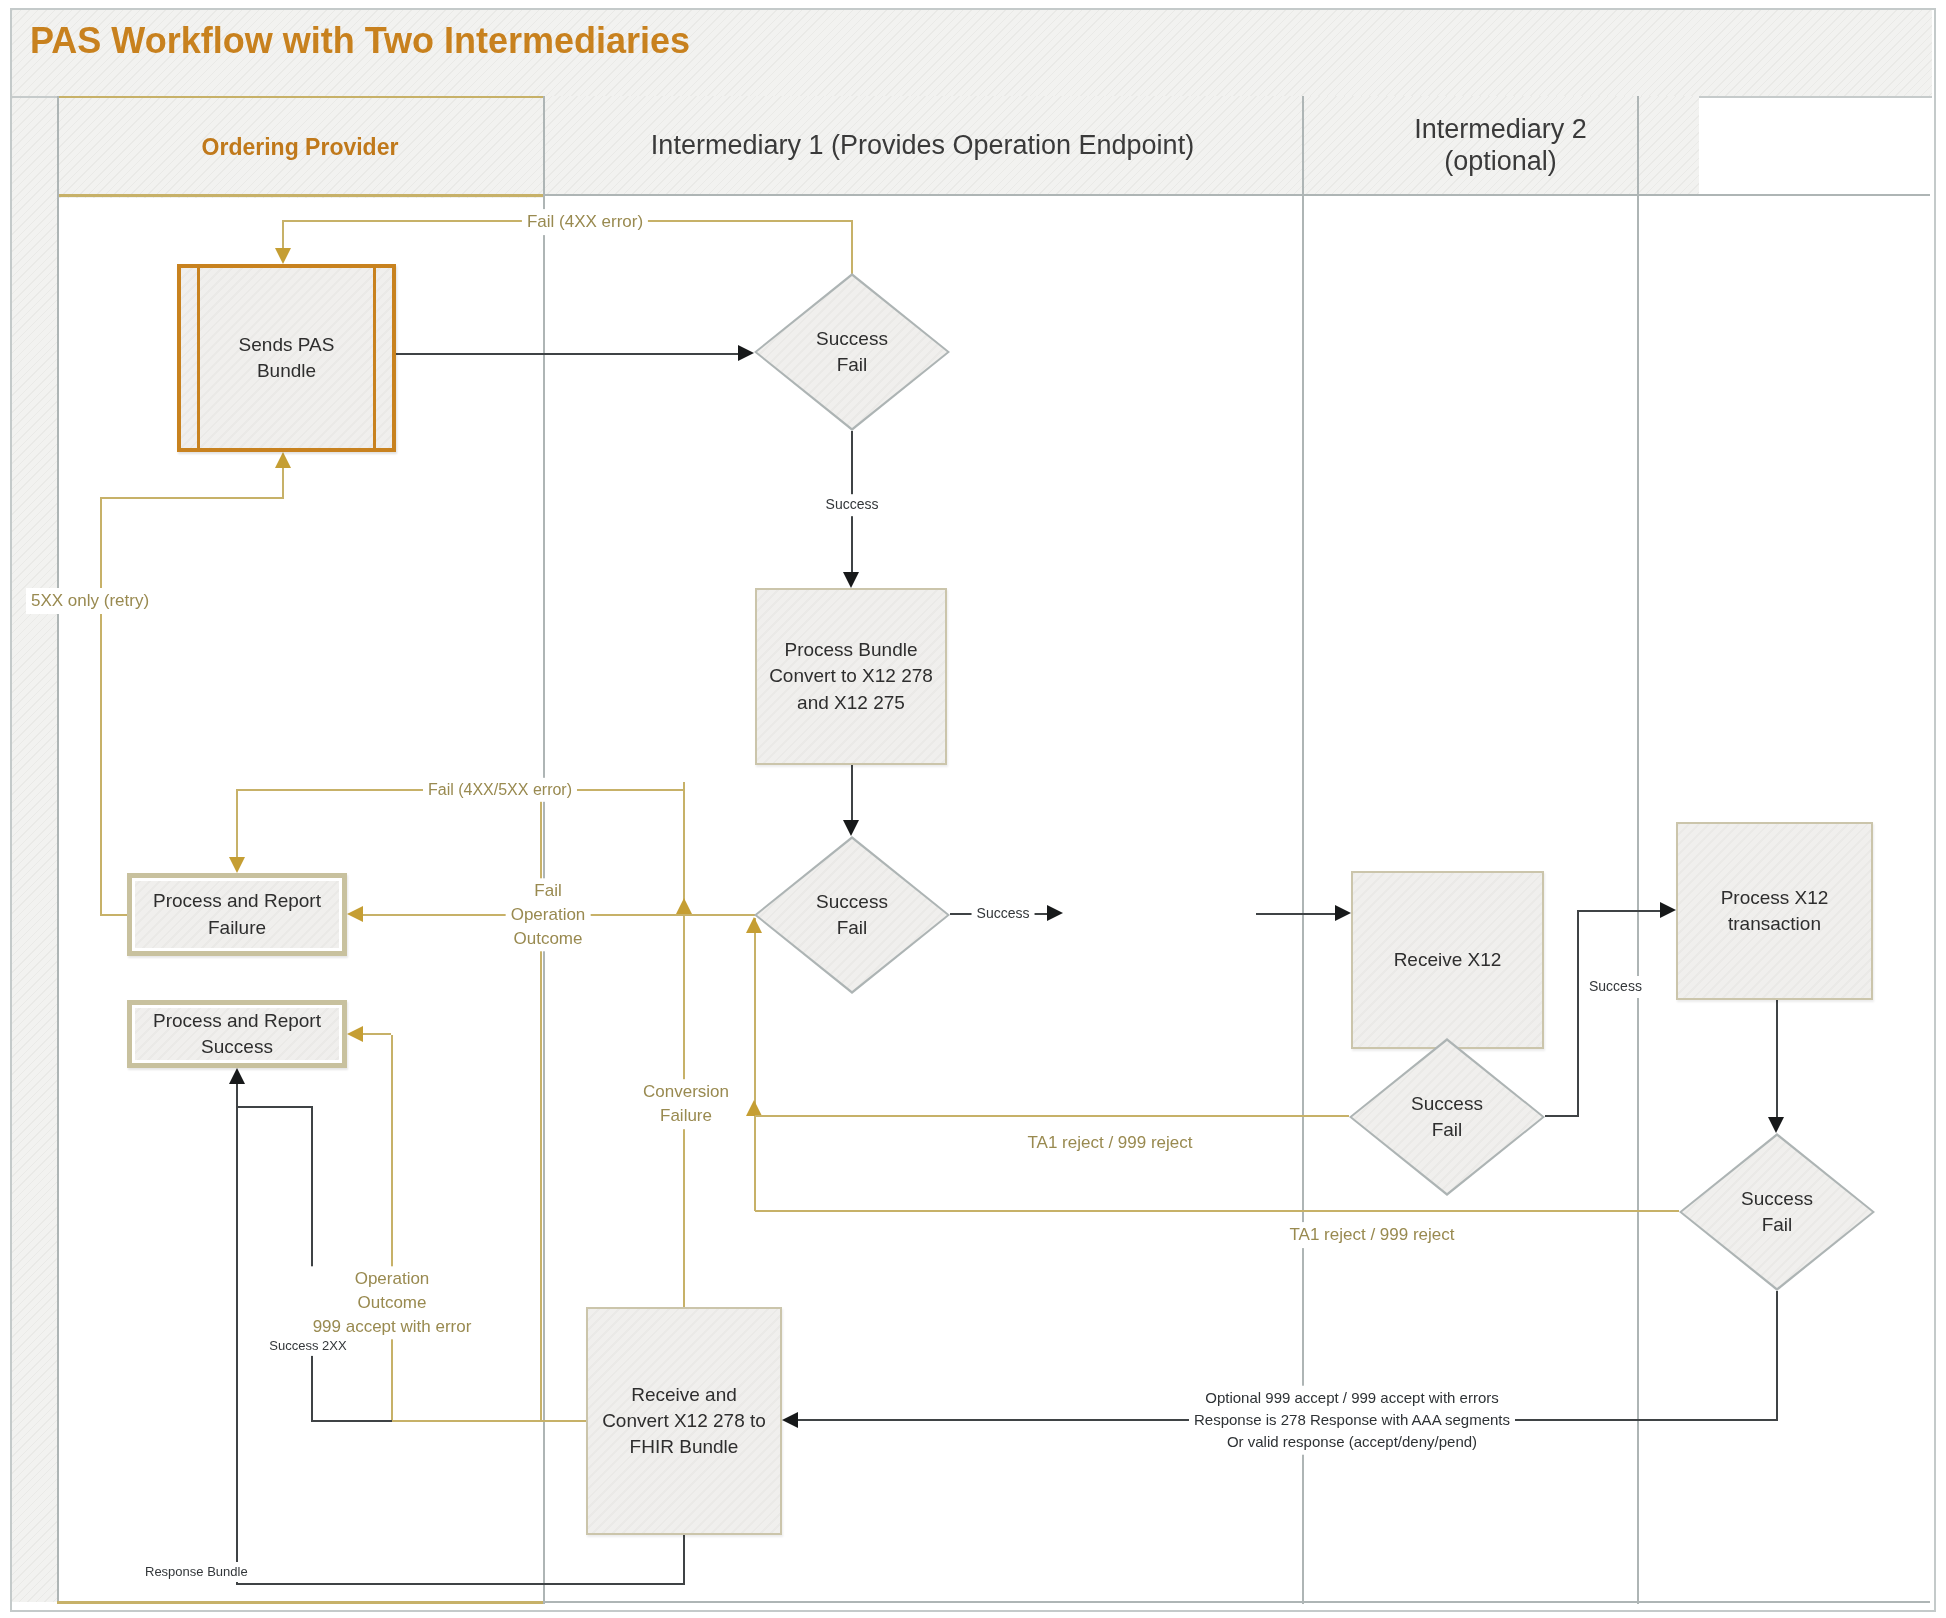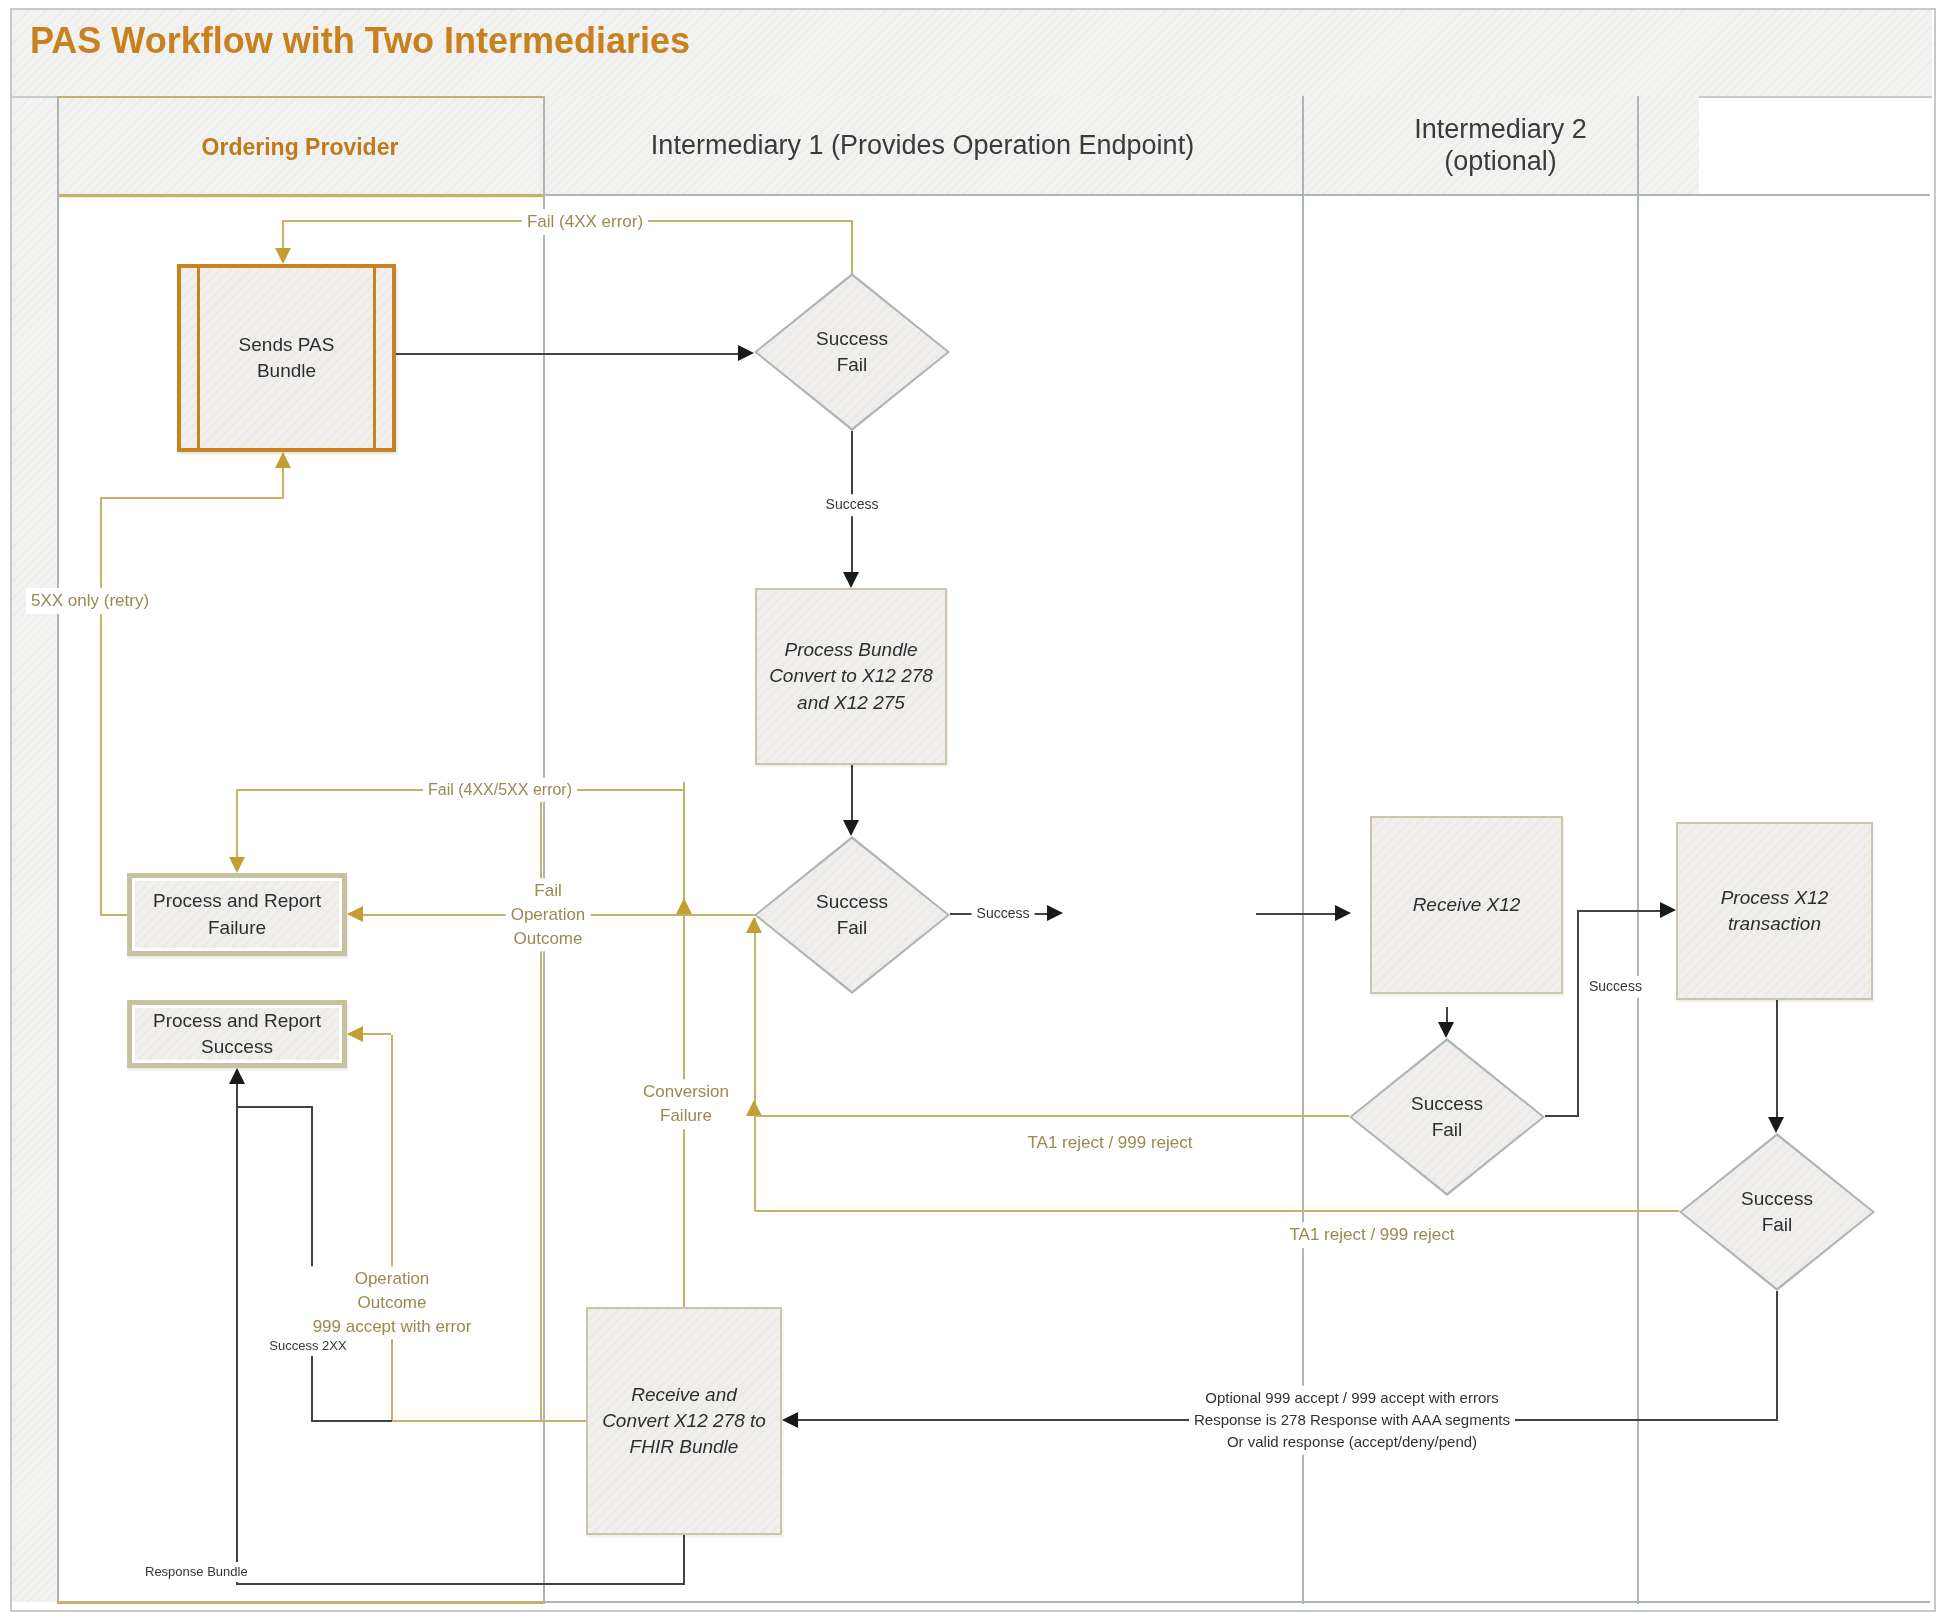--- a/index.html
+++ b/index.html
@@ -37,21 +37,21 @@
   .lbl-gold-sm{font-size:16px;color:#998A50;}
   .lbl-blk{font-size:14px;color:#33373A;}
   .lbl-xs{font-size:13px;color:#33373A;}
   .lbl-opt{font-size:15px;color:#2E3235;line-height:1.48;}
   
   .node{position:absolute;display:flex;align-items:center;justify-content:center;text-align:center;
         background-color:#F0EFED;
         background-image:repeating-linear-gradient(135deg, rgba(130,130,118,0.05) 0 2px, transparent 2px 7px);
         color:#2E2E2E;font-size:19px;line-height:1.38;z-index:5;}
   .node .txt{white-space:pre-line;padding:2px 6px;}
-  .box-thin{border:2px solid #CBC5AB;box-shadow:1px 2px 2px rgba(0,0,0,0.08);font-style:italic;}
+  .box-thin{border:2px solid #CBC5AB;box-shadow:1px 2px 2px rgba(0,0,0,0.08);}
   .box-thick{border:5px solid #C8C19E;box-shadow:inset 0 0 0 3px #ffffff, 1px 2px 2px rgba(0,0,0,0.10);}
   .box-orange{border:4px solid #C8821F;box-shadow:1px 2px 2px rgba(0,0,0,0.12);}
   .obar{position:absolute;top:0;bottom:0;width:3px;background:#C8821F;}
   .dmd{position:absolute;z-index:5;}
   .dmd .shape{position:absolute;left:0;top:0;right:0;bottom:0;background:#ADB4B4;
               clip-path:polygon(50% 0,100% 50%,50% 100%,0 50%);}
   .dmd .shape-in{position:absolute;left:3px;top:3px;right:3px;bottom:3px;
               background-color:#F0EFED;
               background-image:repeating-linear-gradient(135deg, rgba(130,130,118,0.05) 0 2px, transparent 2px 7px);
               clip-path:polygon(50% 0,100% 50%,50% 100%,0 50%);}
@@ -204,21 +204,21 @@
   </div>
 
   <div class="dmd" style="left:754px;top:836px;width:196px;height:158px;">
     <div class="shape"></div>
     <div class="shape-in"></div>
     <div class="txt">Success
 Fail</div>
   </div>
 
 
-  <div class="node box-thin" style="left:1351px;top:816px;width:189px;height:174px;margin-left:19px;">
+  <div class="node box-thin" style="left:1351px;top:871px;width:189px;height:174px;">
     <div class="txt">Receive X12</div>
   </div>
 
   <div class="dmd" style="left:1349px;top:1038px;width:196px;height:158px;">
     <div class="shape"></div>
     <div class="shape-in"></div>
     <div class="txt">Success
 Fail</div>
   </div>
 

